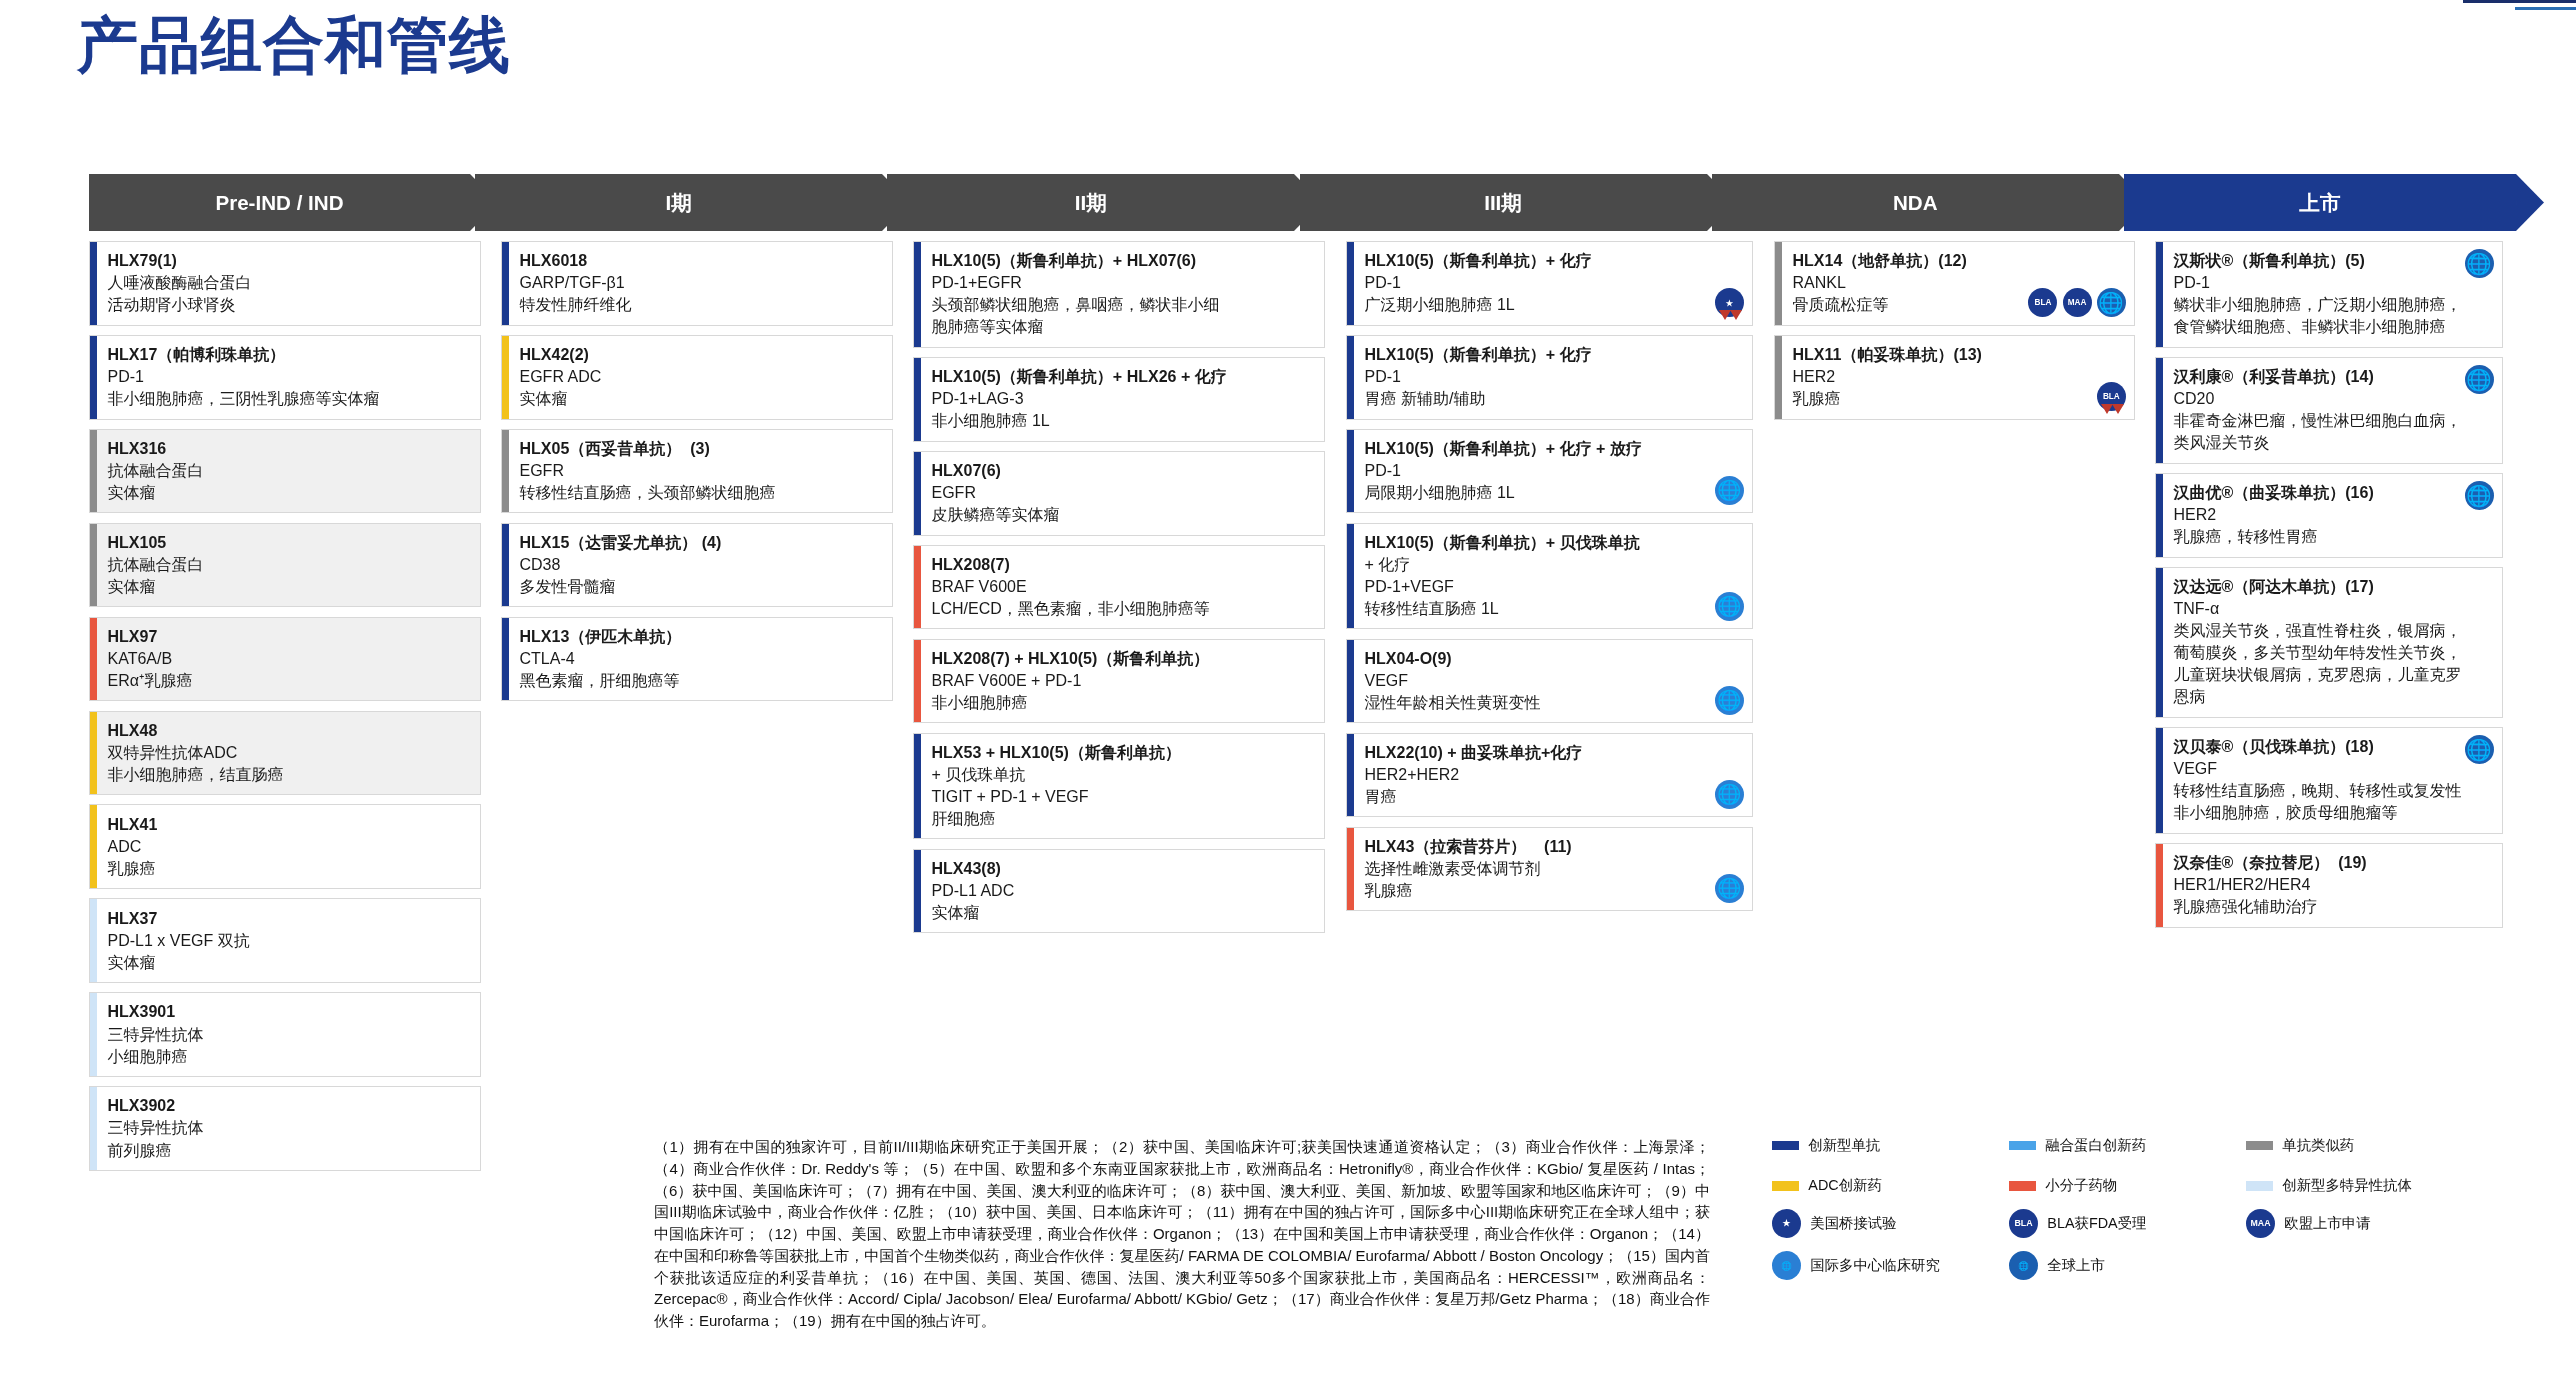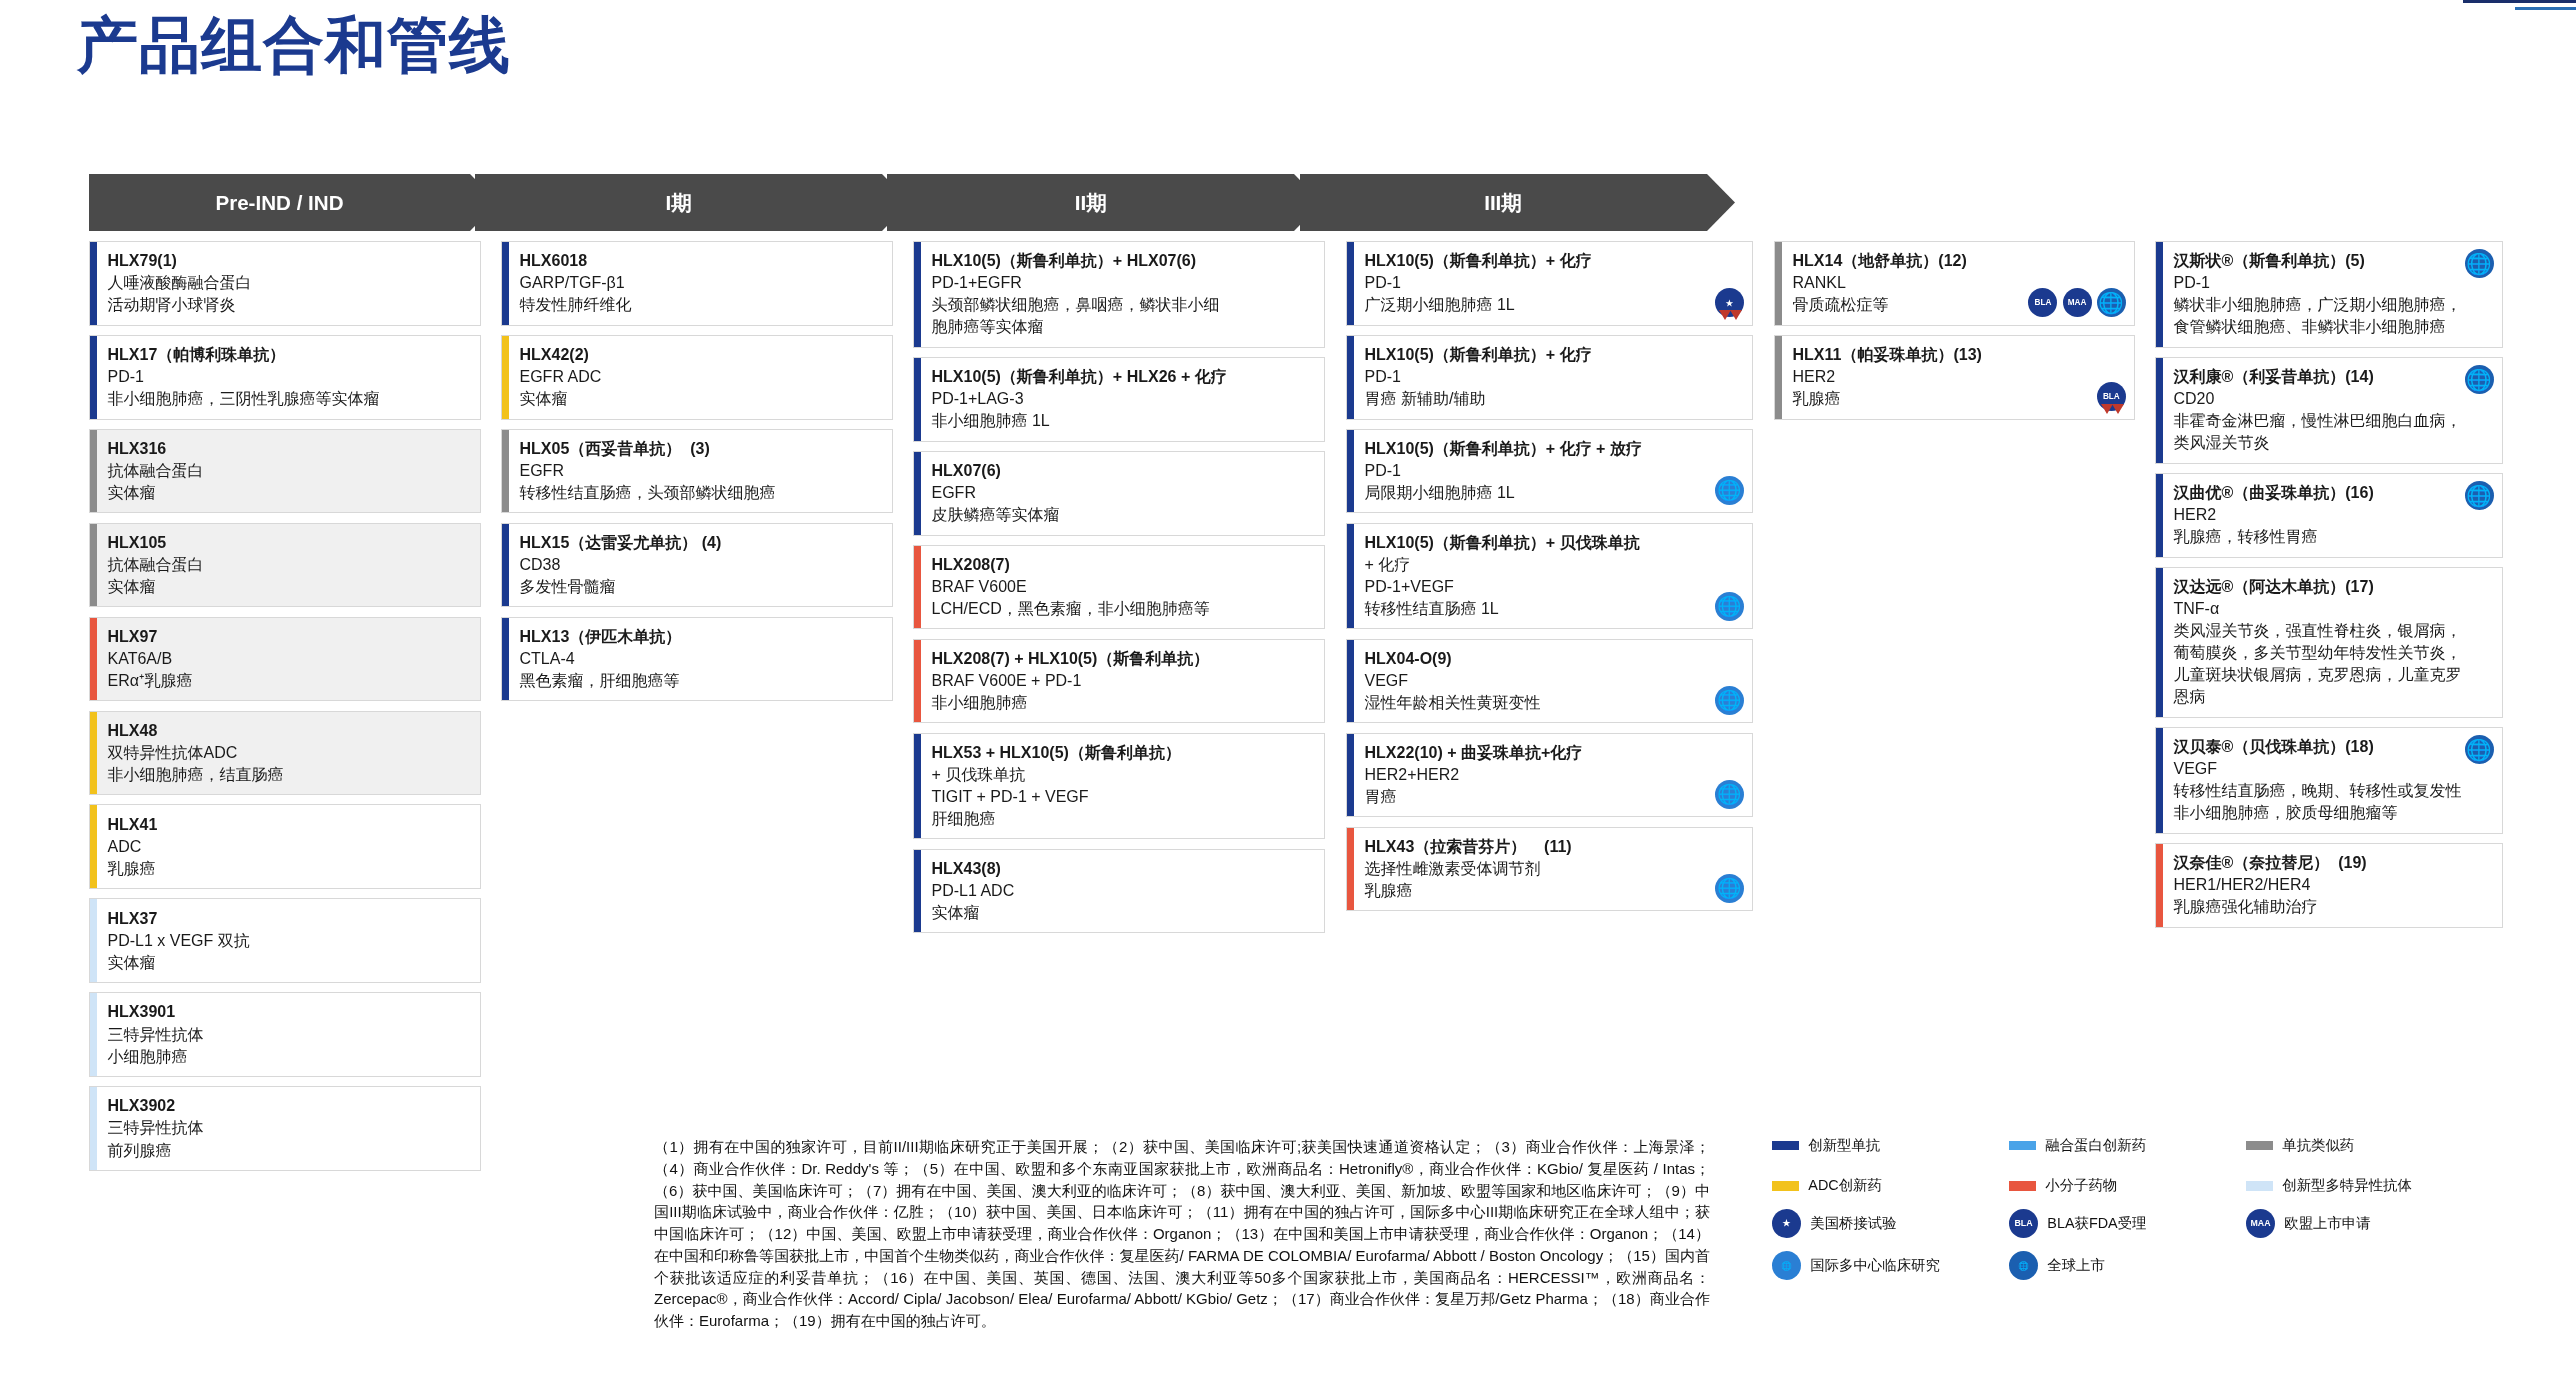--- a/index.html
+++ b/index.html
@@ -136,20 +136,36 @@
       </div>
     </div>
     <div class="stage s4">
       <span>III期</span>
       <div class="cap">
         <svg width="28" height="57" viewBox="0 0 54 110">
           <polygon points="0,0 54,55 0,110" fill="#4a4a4a"></polygon>
         </svg>
       </div>
     </div>
+    <div class="stage s5">
+      <span>NDA</span>
+      <div class="cap">
+        <svg width="28" height="57" viewBox="0 0 54 110">
+          <polygon points="0,0 54,55 0,110" fill="#4a4a4a"></polygon>
+        </svg>
+      </div>
+    </div>
+    <div class="stage s6 navy">
+      <span>上市</span>
+      <div class="cap">
+        <svg width="28" height="57" viewBox="0 0 54 110">
+          <polygon points="0,0 54,55 0,110" fill="#1b3a8f"></polygon>
+        </svg>
+      </div>
+    </div>
   </div>
 
 <div class="cols" id="cols">
     <div class="col c1">
       <div class="card">
         <div class="bar" style="background: rgb(27, 58, 143);"></div>
         <div class="line first">HLX79(1)</div>
         <div class="line">人唾液酸酶融合蛋白</div>
         <div class="line">活动期肾小球肾炎</div>
       </div>

